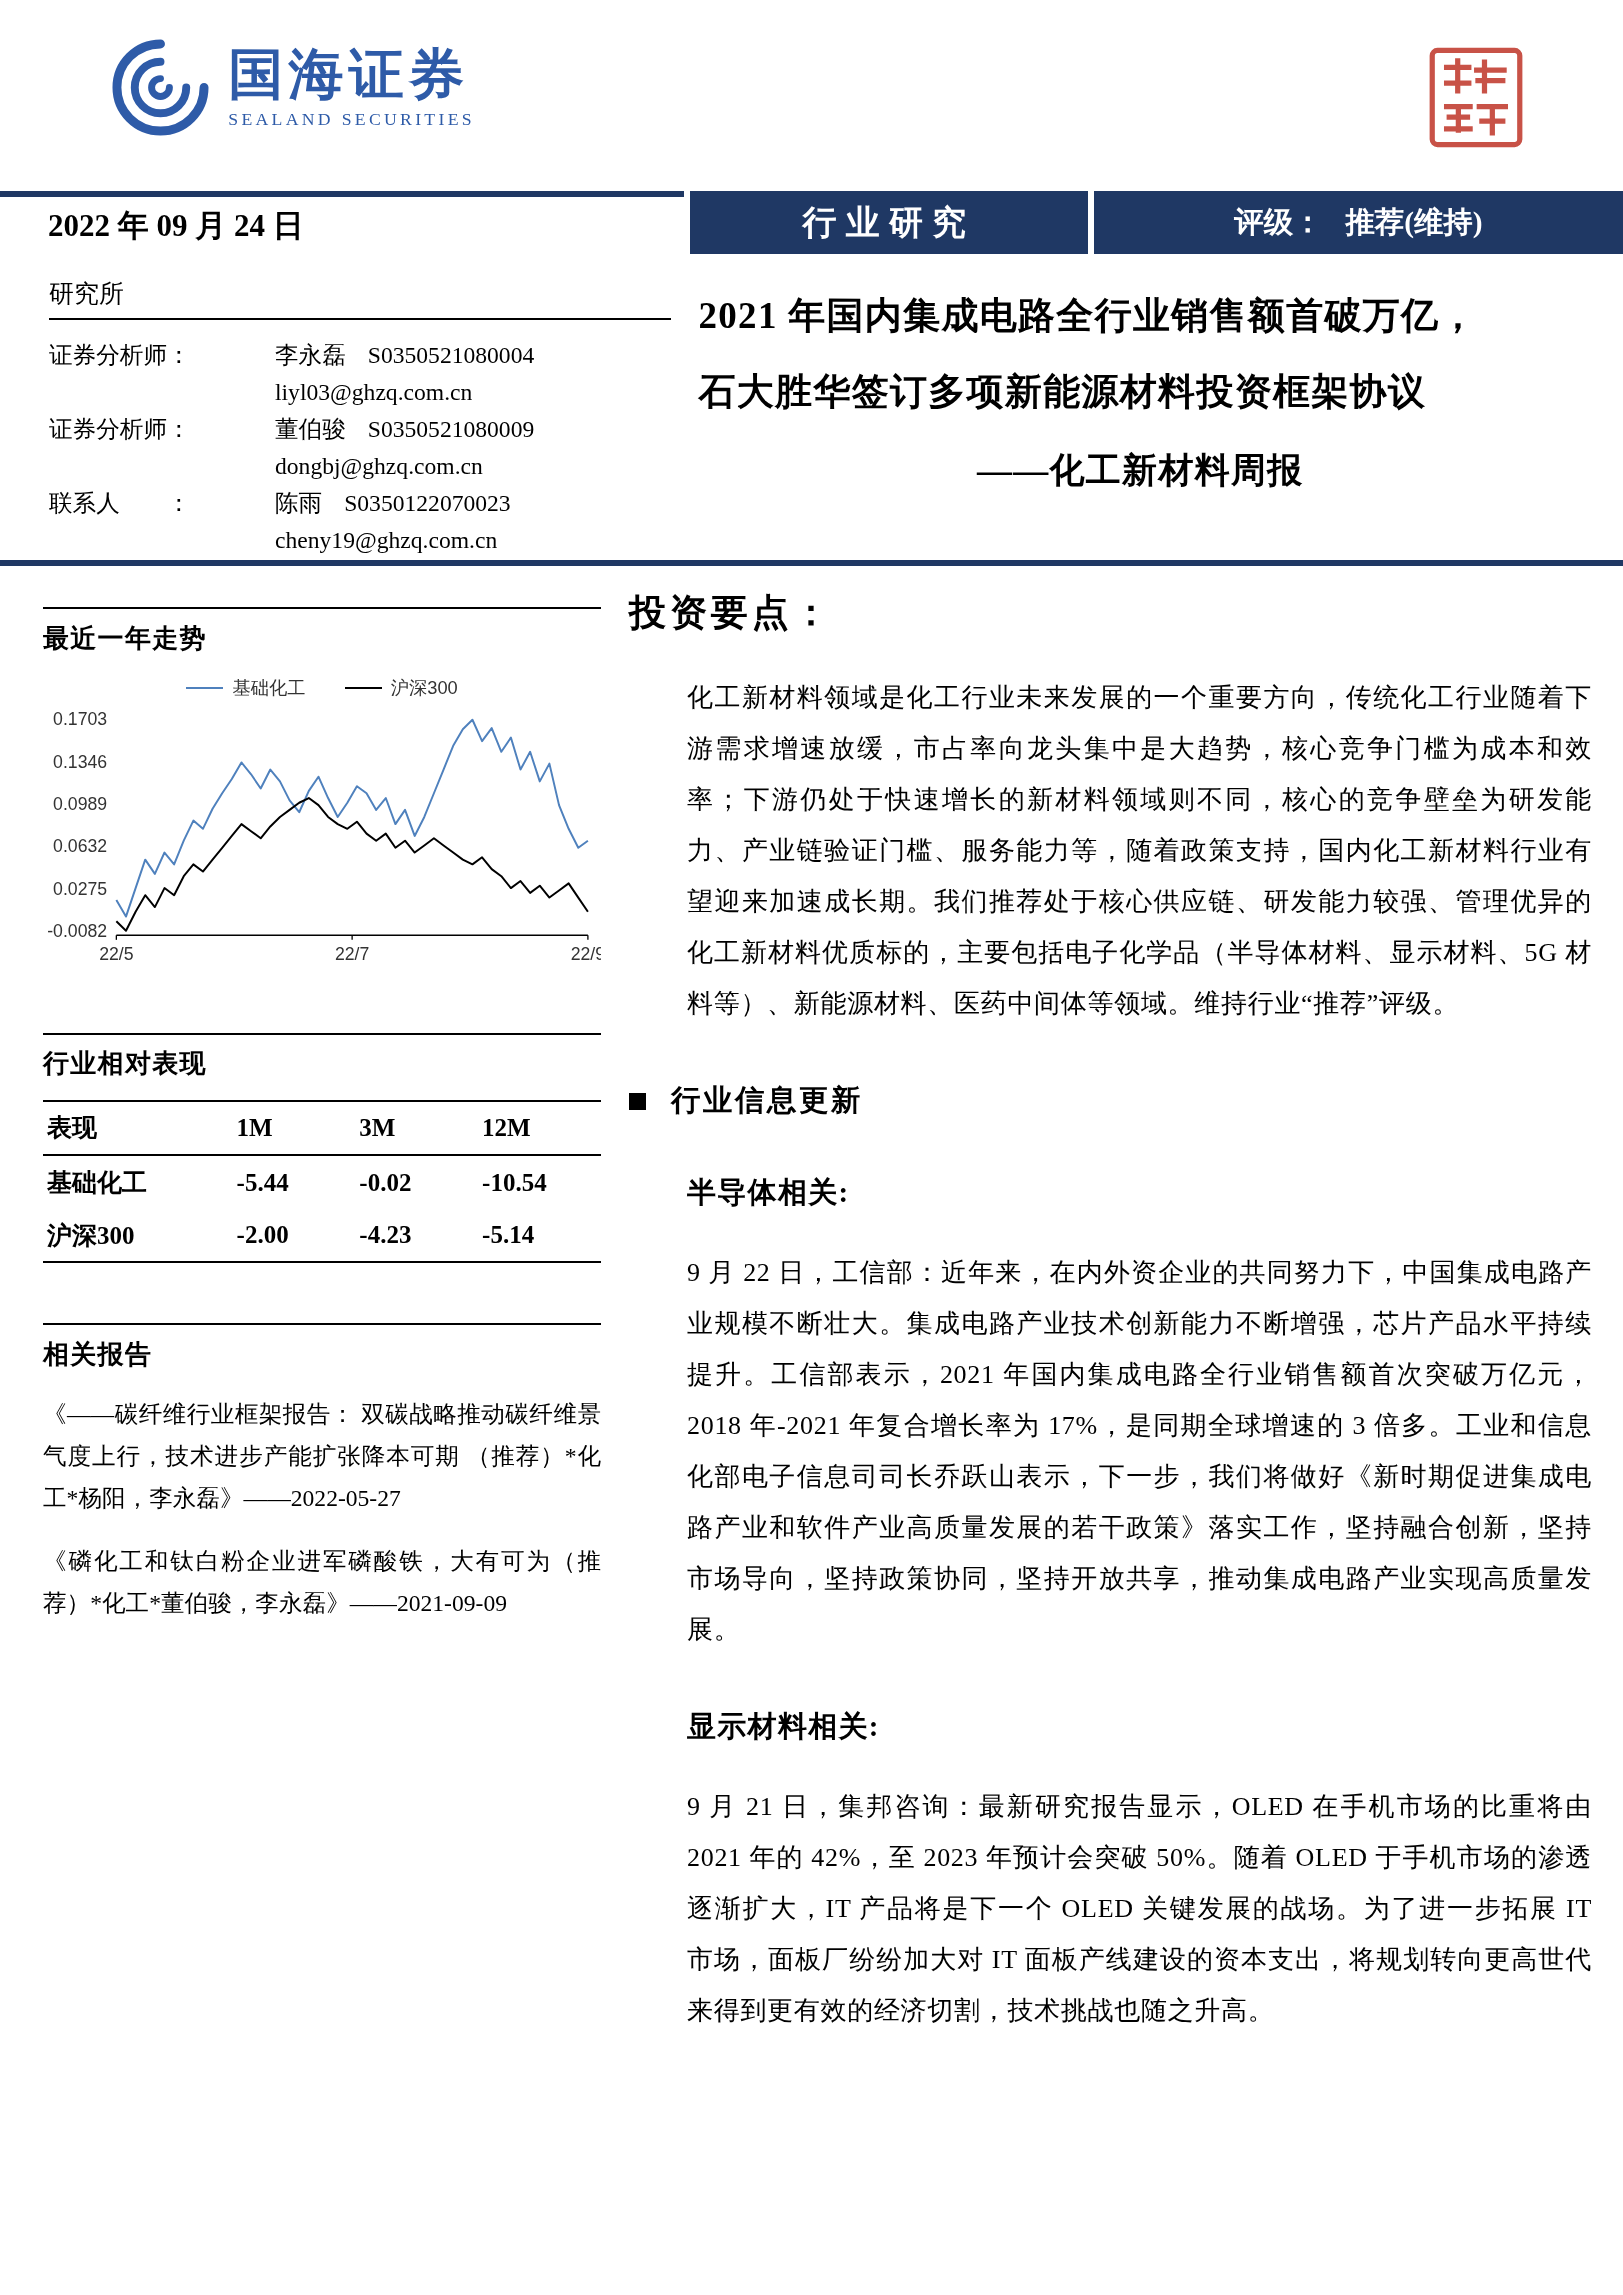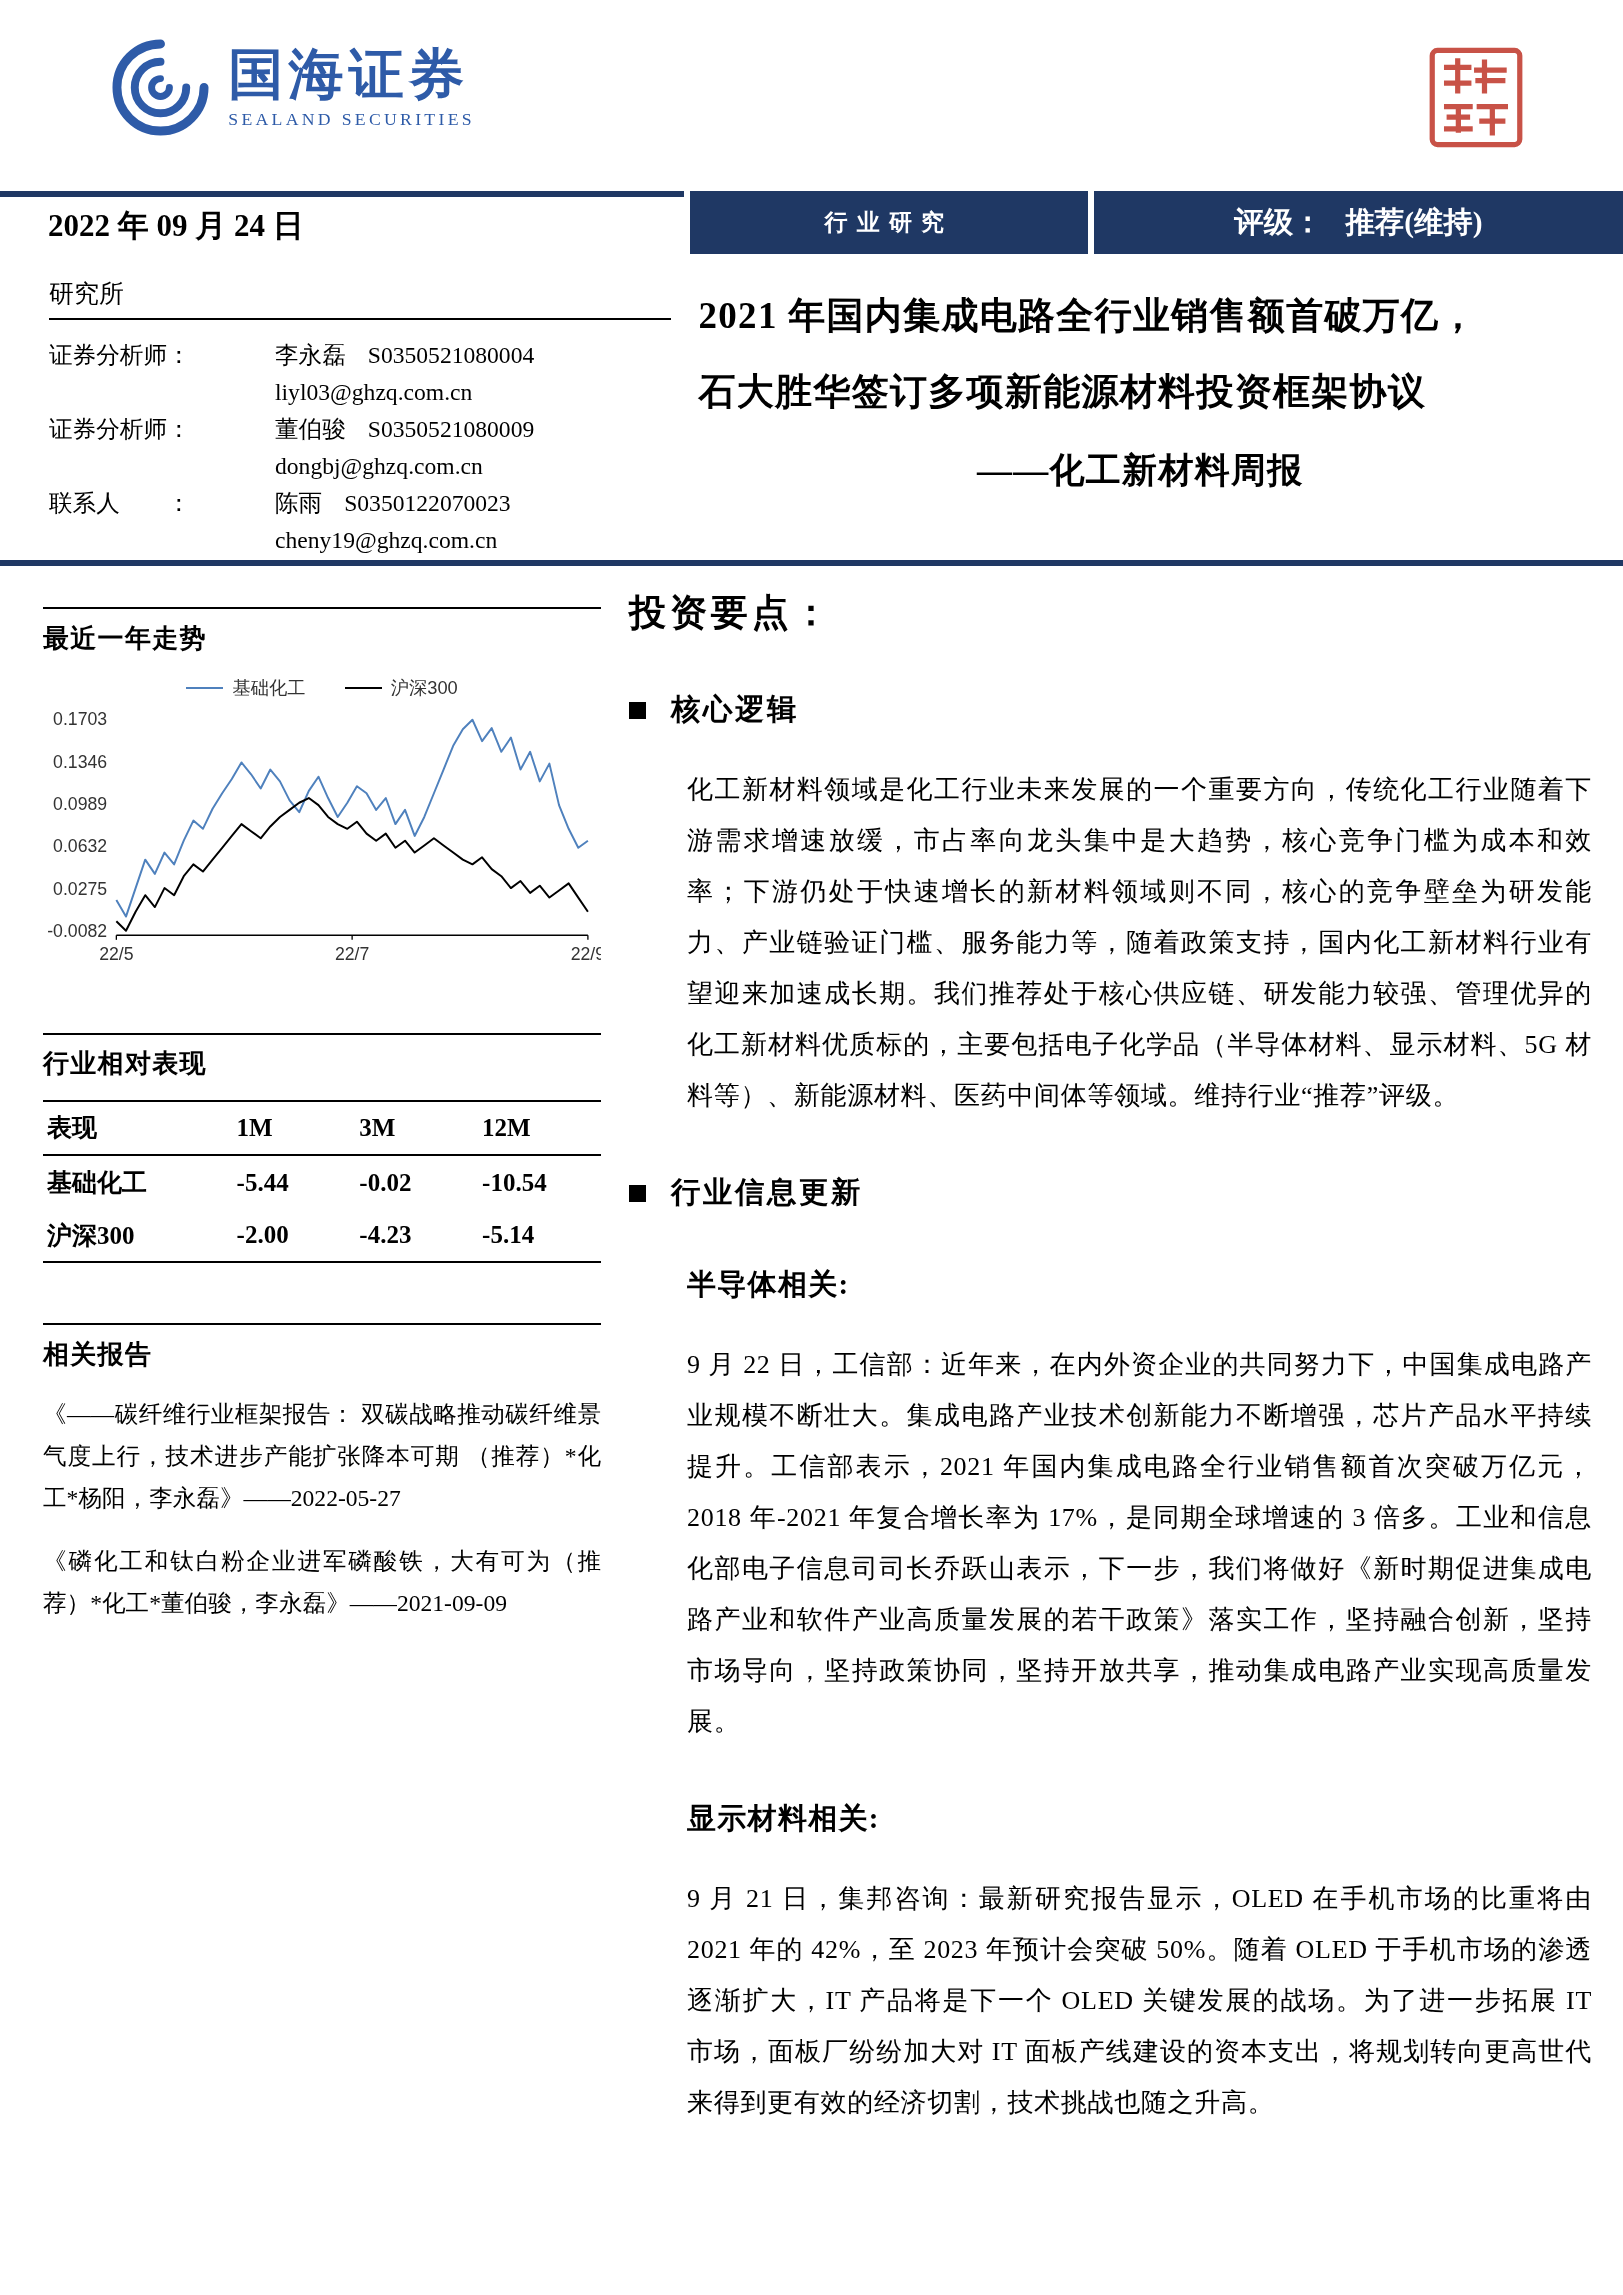--- a/index.html
+++ b/index.html
@@ -15,21 +15,21 @@
   .brand-cn { font-size:55px; font-weight:bold; color:var(--brand-blue,#2E5BA8); letter-spacing:5.2px; line-height:1.1; }
   .brand-en { font-size:17.7px; color:var(--brand-blue,#2E5BA8); letter-spacing:3.3px; margin-top:2.6px; }
   .seal { margin-top:6.5px; }
 
   
   .band { position:absolute; top:191px; left:0; right:0; height:63px; display:flex; gap:5.9px; }
   .band-date { width:684px; background:#fff; border-top:6.5px solid var(--navy,#1F3864);
                display:flex; align-items:center; padding-left:48px;
                font-size:31px; font-weight:bold; }
   .band-mid { width:398px; background:var(--navy,#1F3864); color:#fff; display:flex; align-items:center;
-              justify-content:center; font-size:23px; font-weight:bold; letter-spacing:9.2px; }
+              justify-content:center; font-size:34px; font-weight:bold; letter-spacing:9.2px; }
   .band-right { flex:1; background:var(--navy,#1F3864); color:#fff; display:flex; align-items:center;
                 justify-content:center; font-size:29.4px; font-weight:bold; gap:23px; }
 
   
   .info { position:absolute; top:277px; left:49px; right:41px; display:flex; }
   .analysts { width:622px; flex:none; font-size:23.6px; }
   .institute { font-size:25px; border-bottom:2px solid #000; padding-bottom:7.9px; margin-bottom:17px; }
   .a-pair { display:grid; grid-template-columns:226px 1fr; line-height:37px; }
   .a-id { margin-left:22px; }
   .a-email { grid-column:2; line-height:37px; }
@@ -215,24 +215,20 @@
     <div class="reports">
       <div class="side-head">相关报告</div>
       <p class="report-item">《——碳纤维行业框架报告：  双碳战略推动碳纤维景气度上行，技术进步产能扩张降本可期  （推荐）*化工*杨阳，李永磊》——2022-05-27</p>
       <p class="report-item">《磷化工和钛白粉企业进军磷酸铁，大有可为（推荐）*化工*董伯骏，李永磊》——2021-09-09</p>
     </div>
   </div>
 
   <div class="main">
     <div class="invest-title">投资要点：</div>
 
-    <div class="bullet-row">
-      <span class="sq"></span>
-      <span class="bullet-label">核心逻辑</span>
-    </div>
     <p class="para indent">化工新材料领域是化工行业未来发展的一个重要方向，传统化工行业随着下游需求增速放缓，市占率向龙头集中是大趋势，核心竞争门槛为成本和效率；下游仍处于快速增长的新材料领域则不同，核心的竞争壁垒为研发能力、产业链验证门槛、服务能力等，随着政策支持，国内化工新材料行业有望迎来加速成长期。我们推荐处于核心供应链、研发能力较强、管理优异的化工新材料优质标的，主要包括电子化学品（半导体材料、显示材料、5G 材料等）、新能源材料、医药中间体等领域。维持行业“推荐”评级。</p>
 
     <div class="bullet-row">
       <span class="sq"></span>
       <span class="bullet-label">行业信息更新</span>
     </div>
 
     <div class="subhead indent">半导体相关:</div>
     <p class="para indent">9 月 22 日，工信部：近年来，在内外资企业的共同努力下，中国集成电路产业规模不断壮大。集成电路产业技术创新能力不断增强，芯片产品水平持续提升。工信部表示，2021 年国内集成电路全行业销售额首次突破万亿元，2018 年-2021 年复合增长率为 17%，是同期全球增速的 3 倍多。工业和信息化部电子信息司司长乔跃山表示，下一步，我们将做好《新时期促进集成电路产业和软件产业高质量发展的若干政策》落实工作，坚持融合创新，坚持市场导向，坚持政策协同，坚持开放共享，推动集成电路产业实现高质量发展。</p>
 

